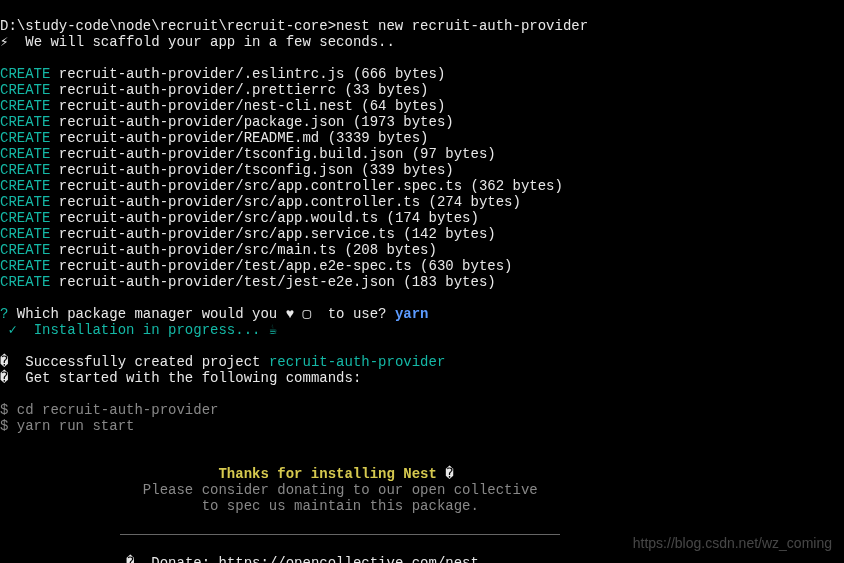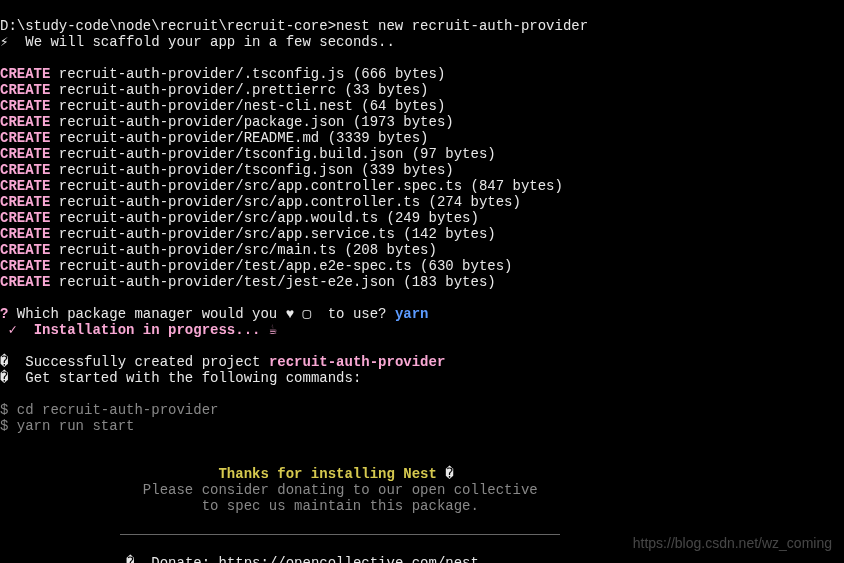--- a/index.html
+++ b/index.html
@@ -13,21 +13,21 @@
       width: 844px;
       height: 563px;
       overflow: hidden;
       position: relative;
     }
     .terminal {
       white-space: pre;
       padding: 2px 0;
     }
     .white { color: #e8e8e8; }
-    .green { color: #f9a8d4; font-weight: bold; }
+    .green { color: #14b8a6; }
     .grey { color: #888; }
     .blue { color: #5c9bff; font-weight: bold; }
     .yellow { color: #d6c94f; font-weight: bold; }
     .underline { text-decoration: underline; }
     .watermark {
       position: absolute;
       bottom: 12px;
       right: 12px;
       color: rgba(200,200,200,0.35);
       font-family: Arial, sans-serif;
@@ -42,30 +42,30 @@
       margin-bottom: 4px;
     }
   </style>
 </head>
 <body>
 
 <div class="terminal">
 <span class="white">D:\study-code\node\recruit\recruit-core&gt;</span><span class="white">nest new recruit-auth-provider</span>
 <span class="white">⚡  We will scaffold your app in a few seconds..</span>
 
-<div id="creates-container"><span class="green">CREATE</span> <span class="white">recruit-auth-provider/.tsconfig.js</span> <span class="white">(666 bytes)</span>
+<div id="creates-container"><span class="green">CREATE</span> <span class="white">recruit-auth-provider/.eslintrc.js</span> <span class="white">(666 bytes)</span>
 <span class="green">CREATE</span> <span class="white">recruit-auth-provider/.prettierrc</span> <span class="white">(33 bytes)</span>
 <span class="green">CREATE</span> <span class="white">recruit-auth-provider/nest-cli.nest</span> <span class="white">(64 bytes)</span>
 <span class="green">CREATE</span> <span class="white">recruit-auth-provider/package.json</span> <span class="white">(1973 bytes)</span>
 <span class="green">CREATE</span> <span class="white">recruit-auth-provider/README.md</span> <span class="white">(3339 bytes)</span>
 <span class="green">CREATE</span> <span class="white">recruit-auth-provider/tsconfig.build.json</span> <span class="white">(97 bytes)</span>
 <span class="green">CREATE</span> <span class="white">recruit-auth-provider/tsconfig.json</span> <span class="white">(339 bytes)</span>
-<span class="green">CREATE</span> <span class="white">recruit-auth-provider/src/app.controller.spec.ts</span> <span class="white">(847 bytes)</span>
+<span class="green">CREATE</span> <span class="white">recruit-auth-provider/src/app.controller.spec.ts</span> <span class="white">(362 bytes)</span>
 <span class="green">CREATE</span> <span class="white">recruit-auth-provider/src/app.controller.ts</span> <span class="white">(274 bytes)</span>
-<span class="green">CREATE</span> <span class="white">recruit-auth-provider/src/app.would.ts</span> <span class="white">(249 bytes)</span>
+<span class="green">CREATE</span> <span class="white">recruit-auth-provider/src/app.would.ts</span> <span class="white">(174 bytes)</span>
 <span class="green">CREATE</span> <span class="white">recruit-auth-provider/src/app.service.ts</span> <span class="white">(142 bytes)</span>
 <span class="green">CREATE</span> <span class="white">recruit-auth-provider/src/main.ts</span> <span class="white">(208 bytes)</span>
 <span class="green">CREATE</span> <span class="white">recruit-auth-provider/test/app.e2e-spec.ts</span> <span class="white">(630 bytes)</span>
 <span class="green">CREATE</span> <span class="white">recruit-auth-provider/test/jest-e2e.json</span> <span class="white">(183 bytes)</span>
 </div>
 <span class="green">?</span> <span class="white">Which package manager would you ♥ ▢  to use?</span> <span class="blue">yarn</span>
 <span class="green"> ✓  Installation in progress... ☕</span>
 
 <span class="white">�</span><span class="white">  Successfully created project </span><span class="green">recruit-auth-provider</span>
 <span class="white">�</span><span class="white">  Get started with the following commands:</span>

